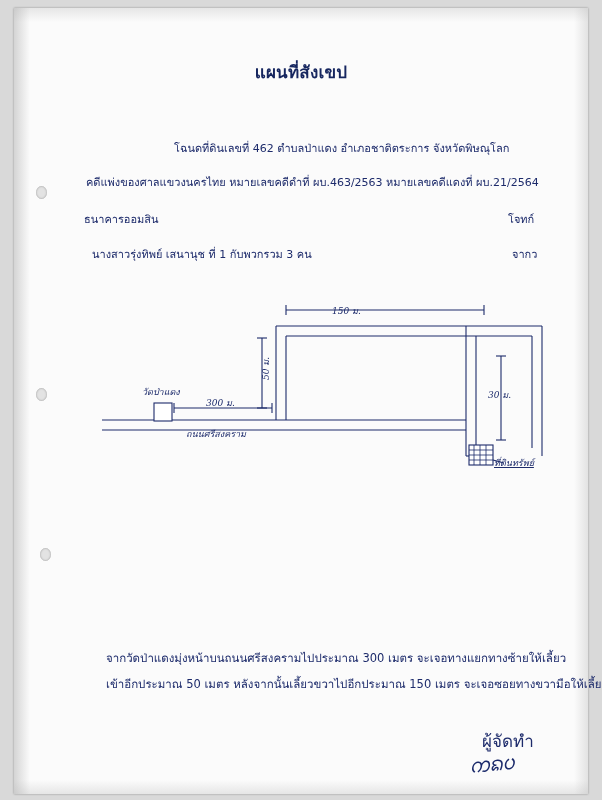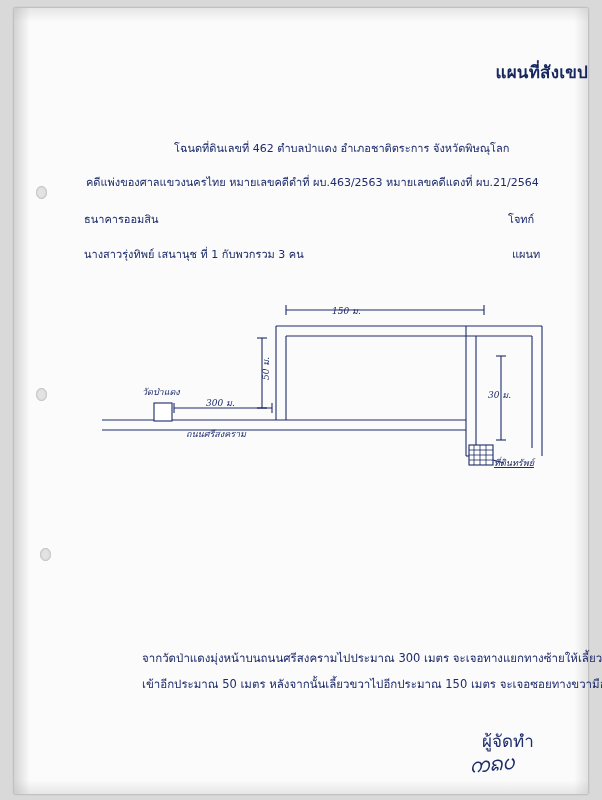--- a/index.html
+++ b/index.html
@@ -57,50 +57,50 @@
     left: 0;
     top: 0;
     width: 574px;
     color: #1d2b6b;
     font-family: "DejaVu Sans", sans-serif;
   }
   .title {
     position: absolute;
     left: 0; top: 50px;
     width: 574px;
-    text-align: right;
+    text-align: center;
     font-size: 17px;
     font-weight: bold;
     color: #16265f;
     letter-spacing: 0.2px;
   }
   .line {
     position: absolute;
     font-size: 11px;
     color: #1d2b6b;
     white-space: nowrap;
     margin-top: 34px;
   }
   .l1 { left: 160px; top: 97px; }
   .l2 { left: 72px;  top: 131px; }
   .l3 { left: 70px;  top: 168px; }
   .l3r { left: 494px; top: 168px; }
-  .l4 { left: 70px;  top: 203px; }
+  .l4 { left: 78px;  top: 203px; }
   .l4r { left: 498px; top: 203px; }
 
   .para {
     position: absolute;
     left: 92px;
     top: 637px;
     width: 430px;
     font-size: 11.5px;
     line-height: 26px;
     color: #1d2b6b;
   }
-  .para div { white-space: nowrap; margin-left: 36px; }
+  .para div { white-space: nowrap; }
 
   .signer-label {
     position: absolute;
     left: 468px;
     top: 719px;
     font-size: 17px;
     color: #1d2b6b;
   }
   .signature {
     position: absolute;
@@ -151,21 +151,21 @@
     <div class="doc-text">
       <div class="title">แผนที่สังเขป</div>
 
       <div class="line l1">โฉนดที่ดินเลขที่ 462 ตำบลป่าแดง อำเภอชาติตระการ จังหวัดพิษณุโลก</div>
       <div class="line l2">คดีแพ่งของศาลแขวงนครไทย หมายเลขคดีดำที่ ผบ.463/2563 หมายเลขคดีแดงที่ ผบ.21/2564</div>
 
       <div class="line l3">ธนาคารออมสิน</div>
       <div class="line l3r">โจทก์</div>
 
       <div class="line l4">นางสาวรุ่งทิพย์ เสนานุช ที่ 1 กับพวกรวม 3 คน</div>
-      <div class="line l4r">แผนท</div>
+      <div class="line l4r">จากว</div>
     </div>
 
     <svg class="map" viewBox="0 0 574 786">
       <g stroke="#1d2b6b" stroke-width="1.1" fill="none">
 
         <line x1="88" y1="412" x2="452" y2="412"></line>
         <line x1="88" y1="422" x2="452" y2="422"></line>
 
         <line x1="262" y1="412" x2="262" y2="318"></line>
         <line x1="272" y1="412" x2="272" y2="328"></line>

